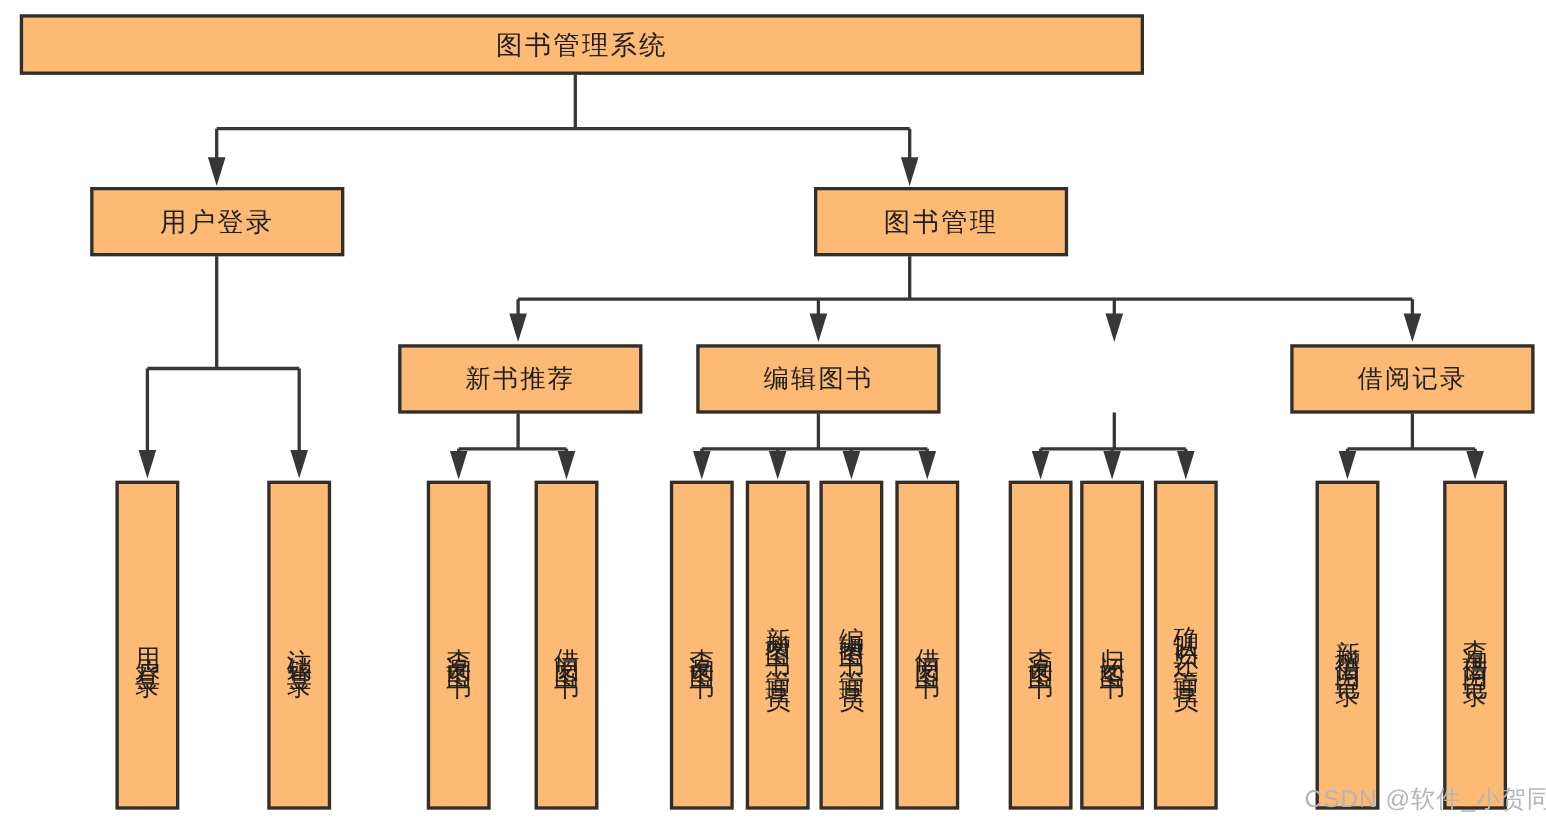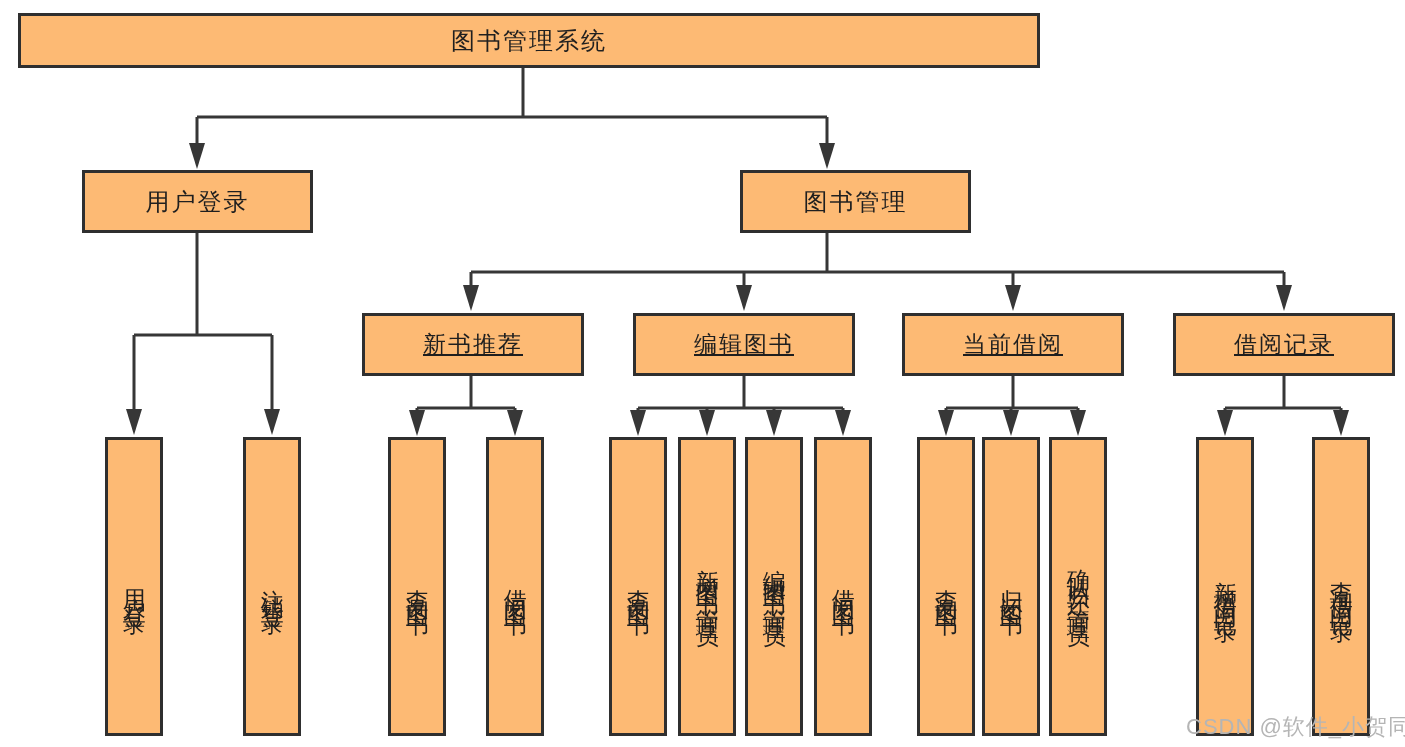--- a/index.html
+++ b/index.html
@@ -34,21 +34,21 @@
     align-items: center;
     justify-content: center;
     color: #1f1f1f;
   }
   .box-h {
     font-size: 24px;
     letter-spacing: 2px;
   }
   .box-root   { left: 18px;  top: 13px;  width: 1022px; height: 55px; }
   .box-lvl2   { top: 170px; width: 231px; height: 63px; }
-  .box-lvl3   { top: 313px; width: 222px; height: 63px; font-size: 23px; text-decoration: underline; }
+  .box-lvl3   { top: 313px; width: 222px; height: 63px; font-size: 23px; }
   .box-leaf   { top: 437px; width: 58px;  height: 299px; }
   .vtext {
     writing-mode: vertical-rl;
     text-orientation: mixed;
     font-size: 23px;
     letter-spacing: 8px;
     line-height: 1.1;
     white-space: nowrap;
   }
   .watermark {
@@ -123,23 +123,20 @@
   <div class="box box-h box-lvl2" style="left:712px;margin-left:28px;">
     <span>图书管理</span>
   </div>
 
   <div class="box box-h box-lvl3" style="left:362px;">
     <span>新书推荐</span>
   </div>
   <div class="box box-h box-lvl3" style="left:633px;">
     <span>编辑图书</span>
   </div>
-  <div class="box box-h box-lvl3" style="left:902px;">
-    <span>当前借阅</span>
-  </div>
   <div class="box box-h box-lvl3" style="left:1173px;">
     <span>借阅记录</span>
   </div>
 
   <div class="box box-leaf" style="left:105px;">
     <span class="vtext">用户登录</span>
   </div>
   <div class="box box-leaf" style="left:243px;">
     <span class="vtext">注销登录</span>
   </div>

